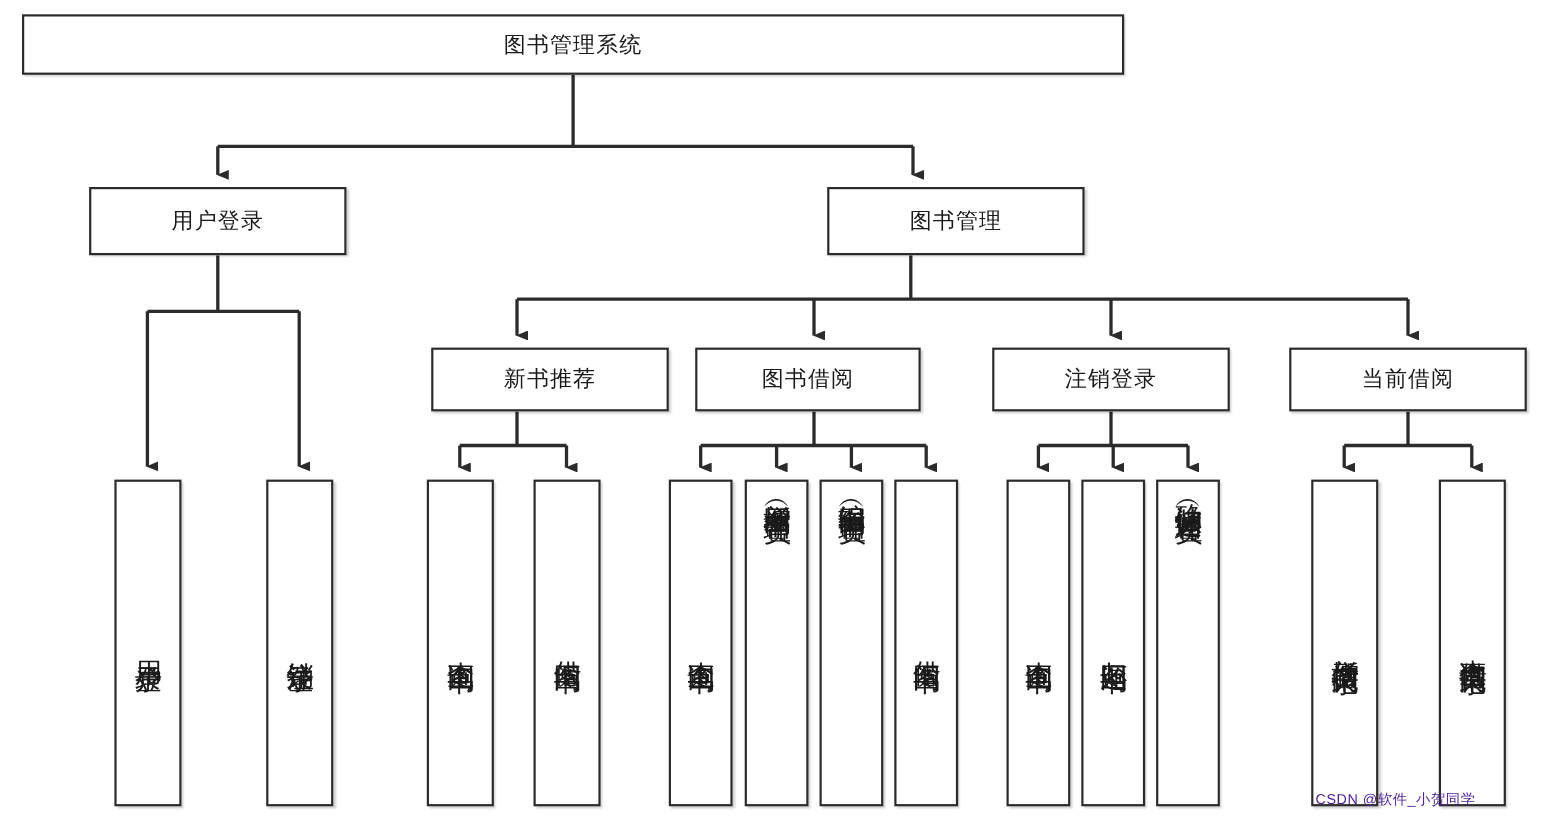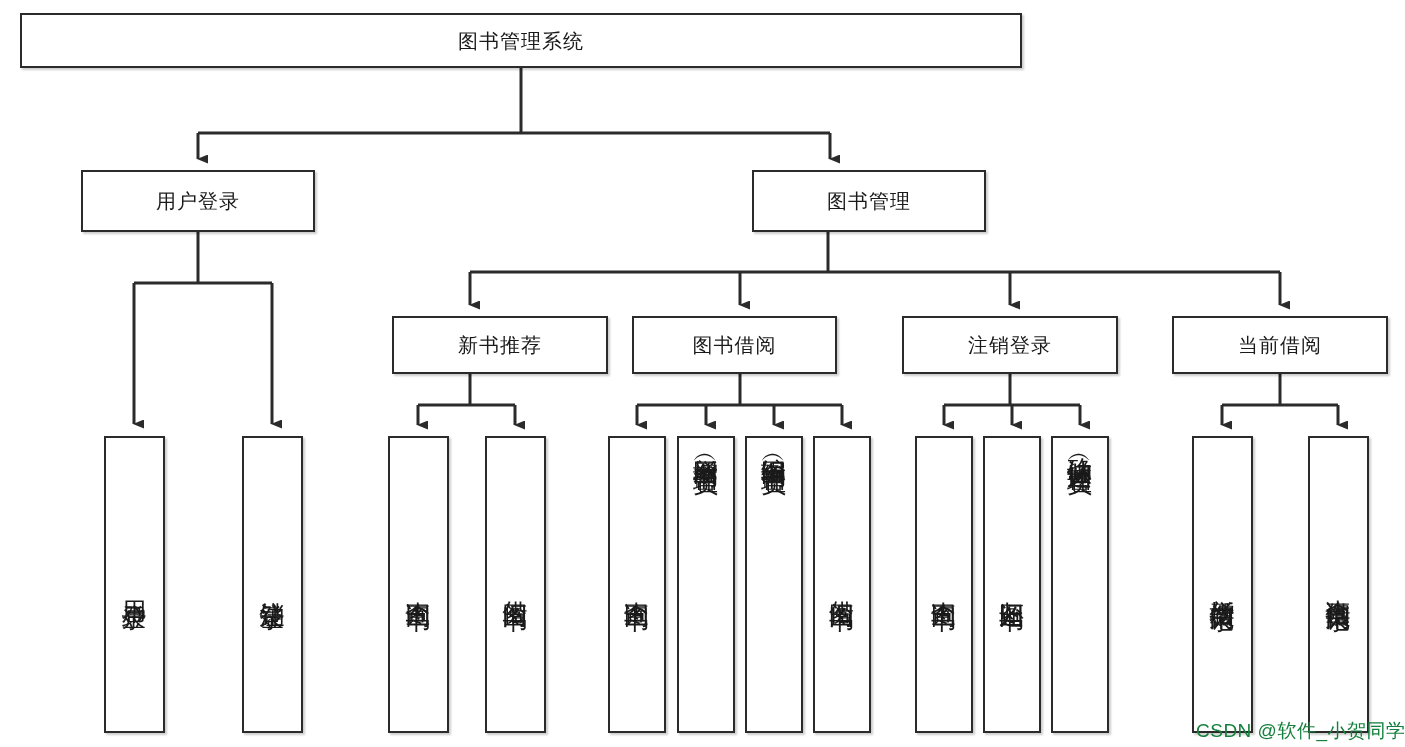--- a/index.html
+++ b/index.html
@@ -57,22 +57,22 @@
     display: block;
   }
   .node.vertical.short .vlabel {
     margin-top: 0;
   }
   .node.vertical.centered {
     align-items: center;
   }
   .watermark {
     position: absolute;
-    font-size: 19px;
-    color: #15803d;
+    font-size: 13px;
+    color: #4c1d95;
     letter-spacing: 0.5px;
     white-space: nowrap;
     font-family: "Liberation Sans", "DejaVu Sans", sans-serif;
   }
 </style>
 </head>
 <body>
 
 <div id="canvas">
 

